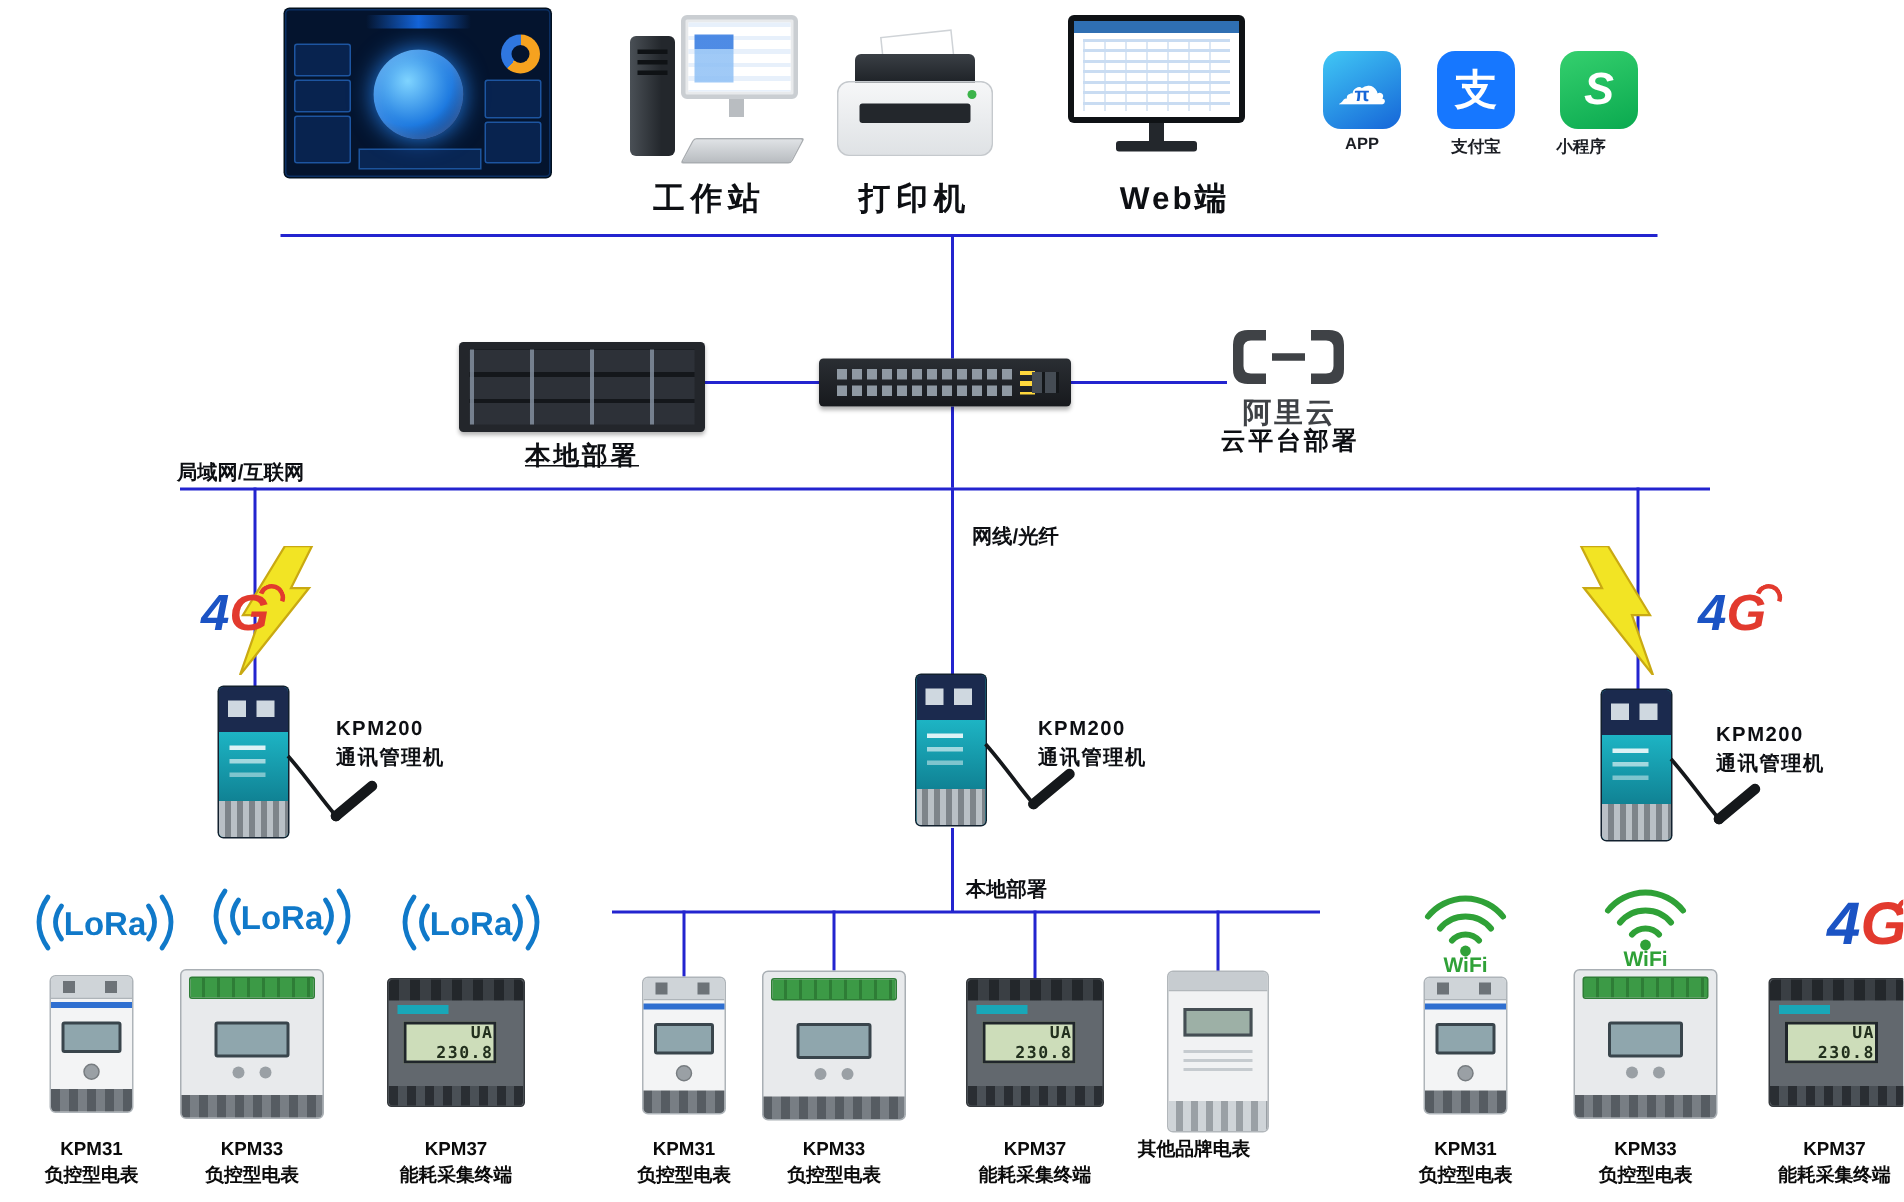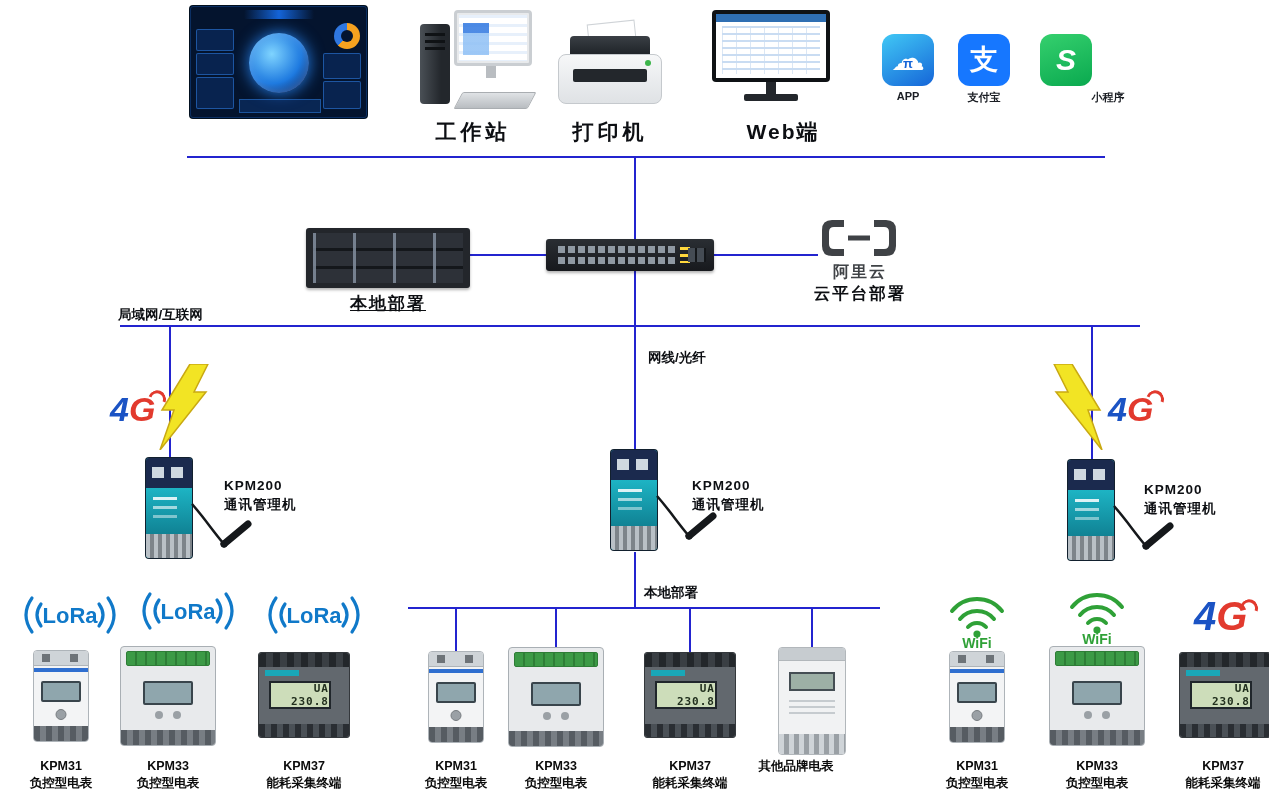--- a/index.html
+++ b/index.html
@@ -8,21 +8,21 @@
   .abs { position:absolute; }
 
   
   .hline { position:absolute; height:1.6px; background:#2324cf; }
   .vline { position:absolute; width:1.6px; background:#2324cf; }
 
   
   .h1 { position:absolute; text-align:center; font-size:21px; font-weight:800; color:#0d0f13; letter-spacing:4px; }
   .h2 { position:absolute; text-align:center; font-size:17px; font-weight:800; color:#0d0f13; letter-spacing:2px; }
   .h3 { position:absolute; font-size:13.5px; font-weight:700; color:#0d0f13; }
-  .brand { position:absolute; text-align:center; font-size:16px; font-weight:800; color:#3f4246; letter-spacing:2px; }
+  .brand { position:absolute; text-align:center; font-size:19px; font-weight:800; color:#3f4246; letter-spacing:2px; }
   .gw-label { position:absolute; width:100px; font-size:13.5px; font-weight:800; color:#0d0f13; line-height:19px; letter-spacing:1px; }
   .mlabel { position:absolute; width:96px; text-align:center; font-size:12.5px; font-weight:700; color:#0b0b0b; line-height:17px; }
   .applabel { position:absolute; text-align:center; font-size:11px; font-weight:700; color:#1b1e24; }
 
   
   .dash { width:175px; height:110px; background:#04142e; border:1px solid #0b2f63; border-radius:3px; overflow:hidden; box-shadow:0 0 0 1px #02101f; }
   .dash-title { position:absolute; left:30%; top:3px; width:40%; height:9px; background:linear-gradient(90deg,transparent,#1464d8,transparent); border-radius:2px; }
   .dash-globe { position:absolute; left:50%; top:26px; transform:translateX(-50%); width:60px; height:60px; border-radius:50%;
     background:radial-gradient(circle at 38% 35%,#7fd4ff,#1e7ae0 55%,#0a2f73 85%);
     box-shadow:0 0 16px rgba(40,140,255,.9), inset 0 0 10px rgba(255,255,255,.25); }
@@ -87,21 +87,21 @@
   
   .gw { position:absolute; width:46px; height:100px; border-radius:3px; overflow:hidden; box-shadow:0 0 0 1px #12202e; background:#17a3b5; }
   .gw-top { height:30px; background:#1b2a4e; position:relative; }
   .gw-top::before { content:""; position:absolute; left:6px; top:9px; width:12px; height:11px; background:#cfd8e0; box-shadow:19px 0 0 #cfd8e0; }
   .gw-mid { height:46px; background:linear-gradient(180deg,#1db4c4,#108294); position:relative; }
   .gw-mid::before { content:""; position:absolute; left:7px; top:9px; width:24px; height:3px; background:rgba(255,255,255,.85);
     box-shadow:0 9px 0 rgba(255,255,255,.6), 0 18px 0 rgba(255,255,255,.45); }
   .gw-bot { height:24px; background:repeating-linear-gradient(90deg,#b9c0c6 0 4px,#7d848a 4px 8px); }
 
   
-  .fourg { position:absolute; font-size:34px; font-weight:800; font-style:italic; line-height:1; white-space:nowrap; }
+  .fourg { position:absolute; font-size:34px; font-weight:800; font-style:italic; line-height:1; white-space:nowrap;margin-left:24px; }
   .fourg.big { font-size:40px; }
   .f4 { color:#1b53c4; }
   .fg { color:#e23a2e; }
   .sig { display:inline-block; width:12px; height:12px; border:3px solid #e23a2e; border-radius:50%; border-bottom-color:transparent; border-left-color:transparent; transform:rotate(-25deg) translateY(-14px); margin-left:-1px; }
   .lora .lk { fill:none; stroke:#1079c9; stroke-width:3.2; stroke-linecap:round; }
   .lora text { font-family:"Liberation Sans","DejaVu Sans",sans-serif; font-size:22px; font-weight:800; fill:#1079c9; }
   .wifi .wk { fill:none; stroke:#2fa137; stroke-width:4; stroke-linecap:round; }
   .wifi text { font-family:"Liberation Sans","DejaVu Sans",sans-serif; font-size:14px; font-weight:800; fill:#2fa137; }
 
   
@@ -200,21 +200,21 @@
   <div class="applabel" style="left:876px;top:90px;width:64px;">APP</div>
 
   <div class="appico ico-zfb" style="left:958px;top:34px;">
     <span class="glyph-zfb">支</span>
   </div>
   <div class="applabel" style="left:952px;top:90px;width:64px;">支付宝</div>
 
   <div class="appico ico-mini" style="left:1040px;top:34px;">
     <span class="glyph-mini">S</span>
   </div>
-  <div class="applabel" style="left:1076px;top:90px;width:64px;">小程序</div>
+  <div class="applabel" style="left:1022px;top:90px;width:64px;">小程序</div>
 
 
   <div class="server" style="left:306px;top:228px;">
     <div class="server-face"></div>
   </div>
   <div class="h2" style="left:306px;top:292px;width:164px;text-decoration:underline;">本地部署</div>
 
   <div class="switch" style="left:546px;top:239px;">
     <div class="switch-ports"></div>
     <div class="switch-leds"></div>

